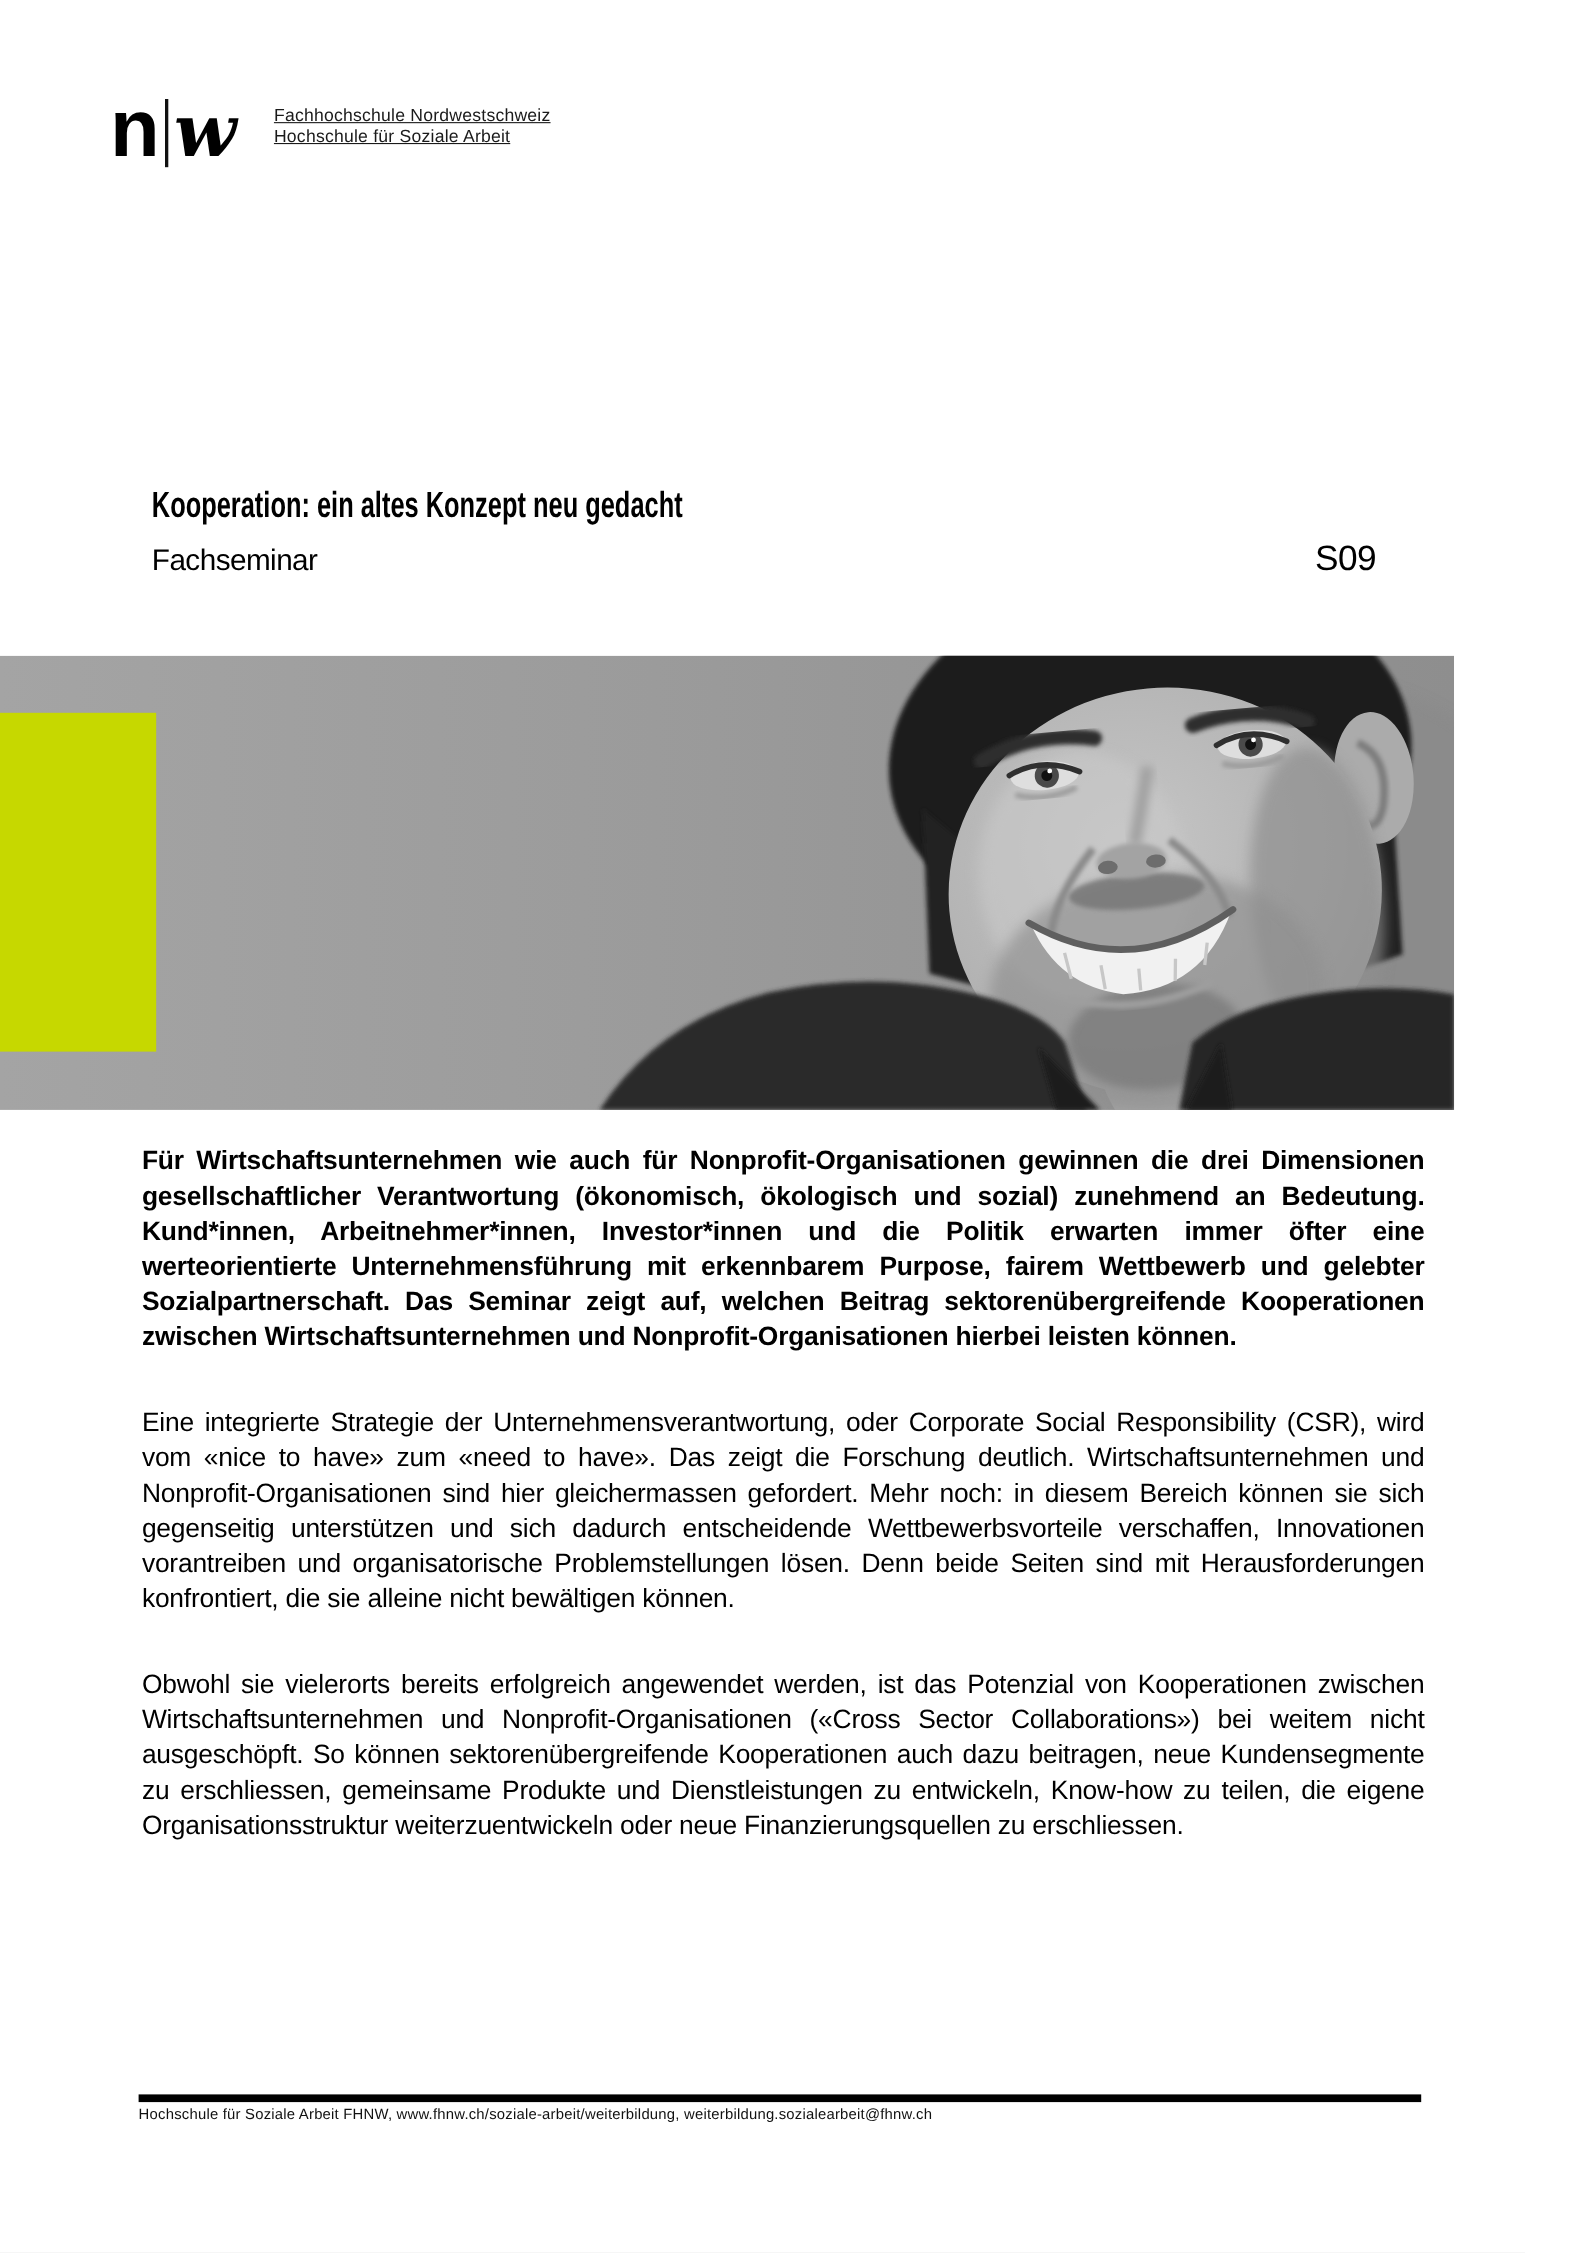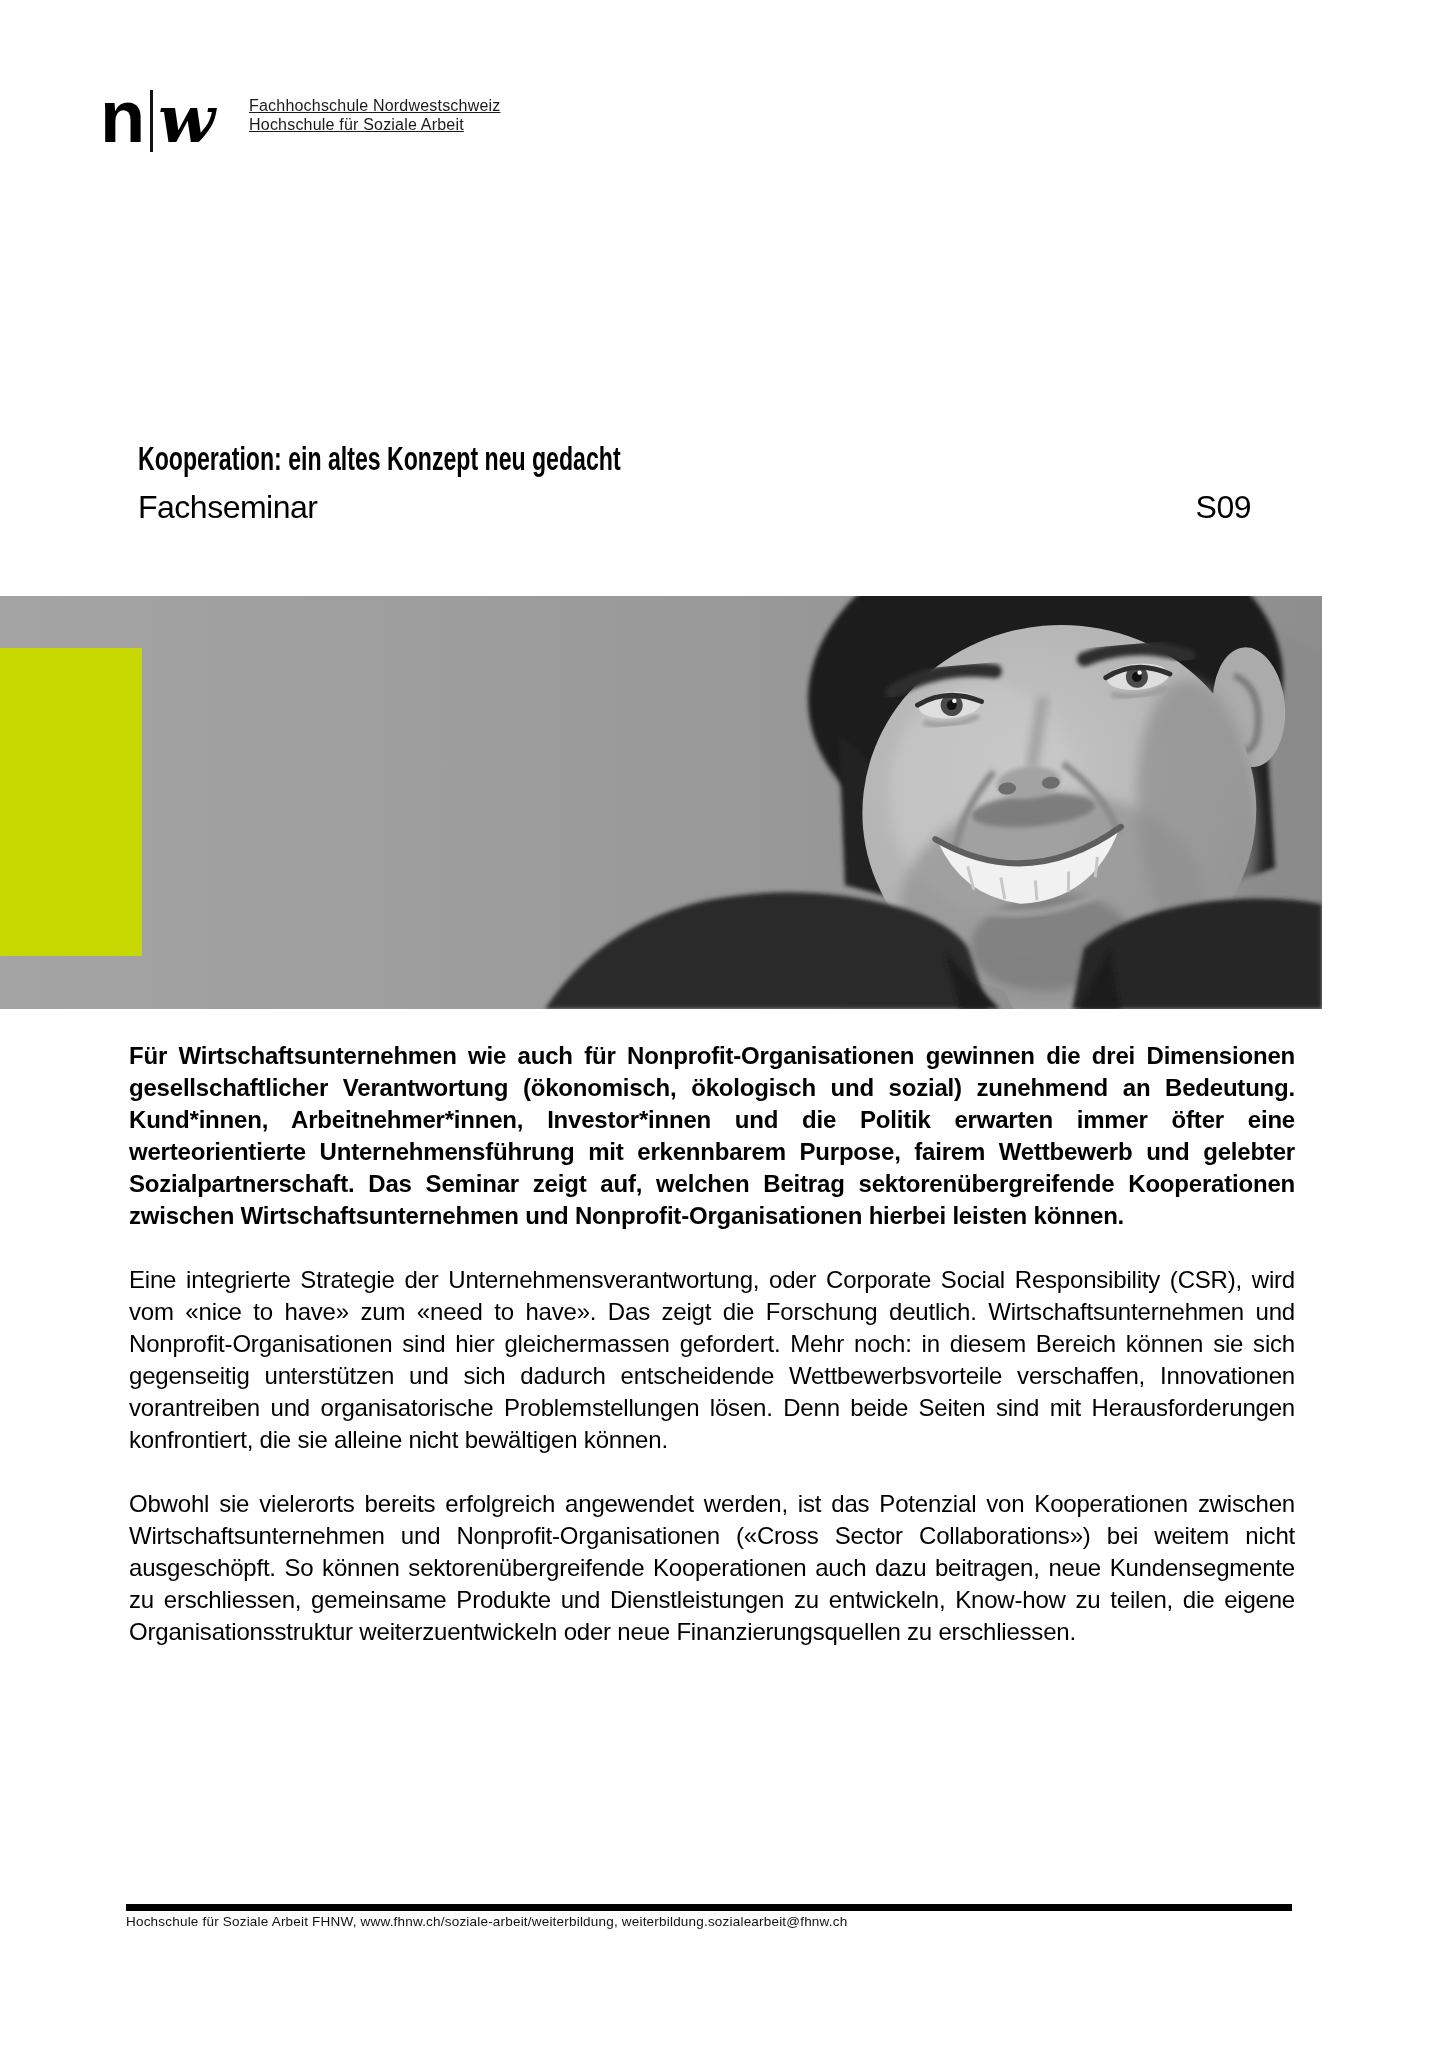--- a/index.html
+++ b/index.html
@@ -38,41 +38,41 @@
   .doc-title {
     position: absolute; left: 138px; top: 440px; margin: 0;
     font-size: 33px; font-weight: bold; white-space: nowrap;
     transform: scaleX(0.70); transform-origin: 0 50%;
     letter-spacing: 0px;
   }
   .subtitle-row {
     position: absolute; left: 138px; top: 489px; width: 1166px;
     display: flex; justify-content: space-between; align-items: baseline;
   }
-  .subtitle { font-size: 32px; font-weight: normal; letter-spacing: -0.5px; }
+  .subtitle { font-size: 27px; font-weight: normal; letter-spacing: -0.5px; }
   .seminar-code { font-size: 32px; font-weight: normal; margin-right: 53px; letter-spacing: -0.5px; }
 
   
   .photo-wrap {
     position: absolute; left: 0; top: 596px; width: 1322px; height: 413px; overflow: hidden;
   }
   .photo-wrap svg { display: block; }
   .accent-block {
     position: absolute; left: 0; top: 648px; width: 142px; height: 308px;
     background: #c6d800; z-index: 3;
   }
 
   
   .body-text {
     position: absolute; left: 129px; top: 1040px; width: 1166px;
     font-size: 24px; line-height: 32px; text-align: justify;
     letter-spacing: -0.2px;
   }
   .body-text p { margin: 0; }
-  .body-text p + p { margin-top: 32px; }
+  .body-text p + p { margin-top: 46px; }
   .body-text p.lead { font-weight: bold; }
 
   
   .footer {
     position: absolute; left: 126px; top: 1904px; width: 1166px;
   }
   .footer-rule { height: 7px; background: #000; }
   .footer-text { font-size: 13.5px; letter-spacing: 0.2px; margin-top: 3px; color: #111; }
 </style>
 </head>

